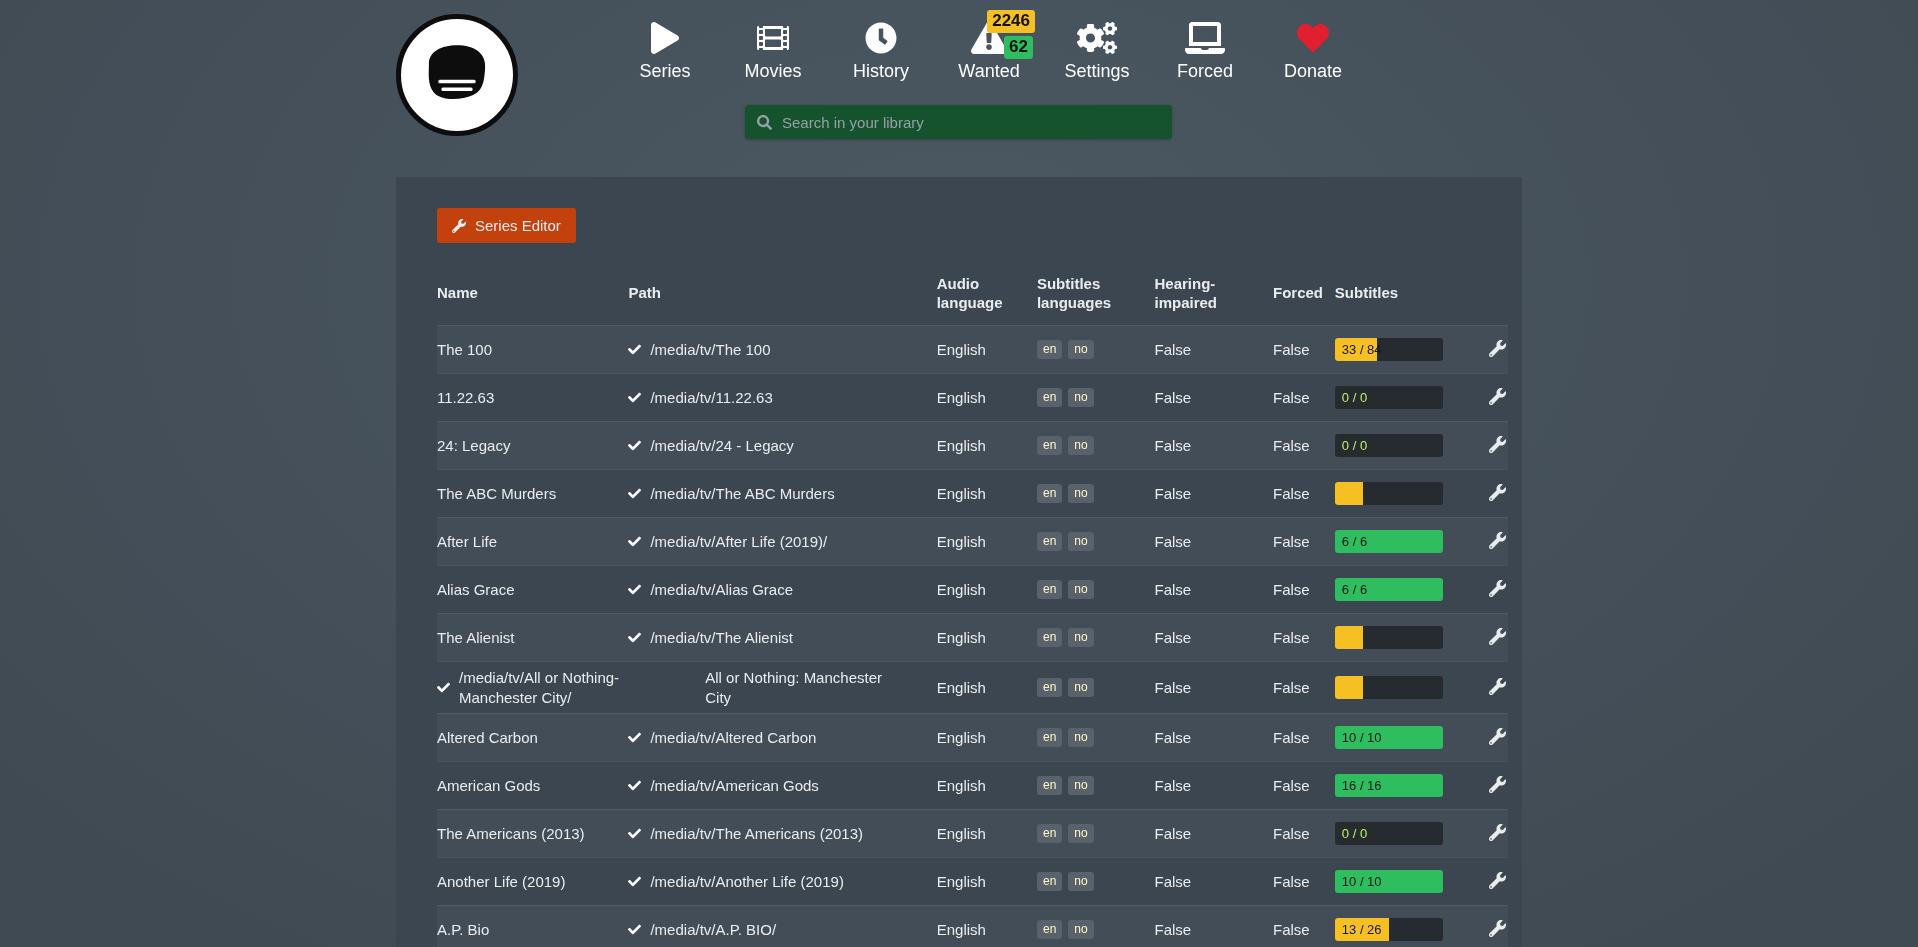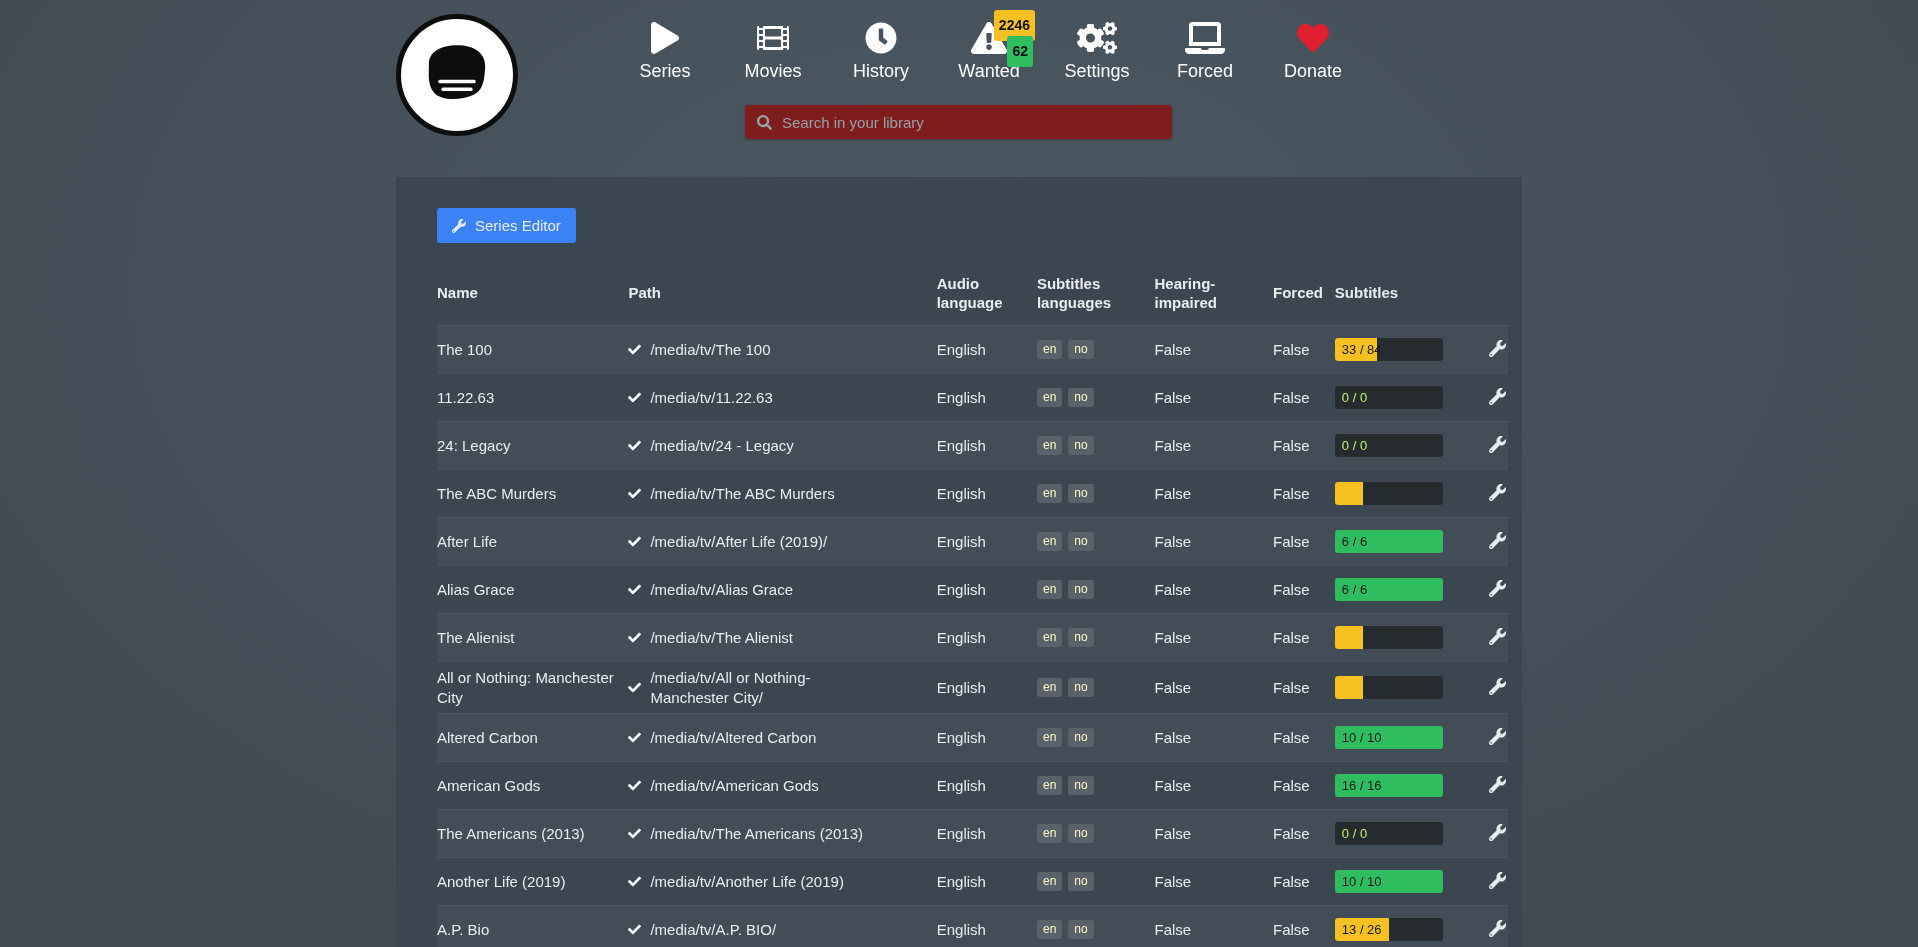--- a/index.html
+++ b/index.html
@@ -22,50 +22,50 @@
   }
 
   .nav { position: absolute; left: 215px; top: 22px; display: flex; }
   .nav-item {
     width: 108px; display: flex; flex-direction: column; align-items: center;
     cursor: pointer; position: relative; color: #fff;
   }
   .nav-icon { height: 32px; fill: #ffffff; }
   .nav-label { font-size: 18px; margin-top: 7px; }
   .nav-badge {
-    position: absolute; font-size: 14px; font-weight: bold; color: #111;
-    padding: 8px 5px; border-radius: 3px; line-height: 1.1;
+    position: absolute; font-size: 17px; font-weight: bold; color: #111;
+    padding: 2px 5px; border-radius: 3px; line-height: 1.1;
   }
   .nav-badge.top { top: -12px; right: 8px; background: var(--accent-yellow, #f6c023); }
   .nav-badge.bottom { top: 14px; right: 10px; background: var(--accent-green, #2fbe5f); }
   .heart-fill { fill: var(--accent-red, #e01f2f); }
 
   .searchbar {
     position: absolute; left: 349px; top: 105px;
-    width: 427px; height: 34px; background: #7f1d1d; border-radius: 4px;
+    width: 427px; height: 34px; background: #14532d; border-radius: 4px;
     display: flex; align-items: center; padding: 0 12px;
     box-shadow: 0 1px 3px rgba(0,0,0,0.25);
   }
   .search-icon { height: 15px; fill: #97a0a7; flex: 0 0 auto; }
   .searchbar input {
     background: transparent; border: none; outline: none;
     color: #dce1e5; font-size: 15px; margin-left: 10px; width: 100%;
     font-family: inherit;
   }
   .searchbar input::placeholder { color: #97a0a7; }
 
   
   .panel {
     width: 1126px; margin: 0 auto; background: #3c4651;
     min-height: 770px; padding: 31px 14px 20px 41px;
   }
 
   .series-editor-btn {
     display: inline-flex; align-items: center; gap: 9px;
-    background: #3b82f6; border: none; border-radius: 3px;
+    background: #c2410c; border: none; border-radius: 3px;
     color: #e9edf0; font-size: 15px; padding: 9px 15px;
     cursor: pointer; font-family: inherit;
     margin-bottom: 22px;
   }
   .btn-wrench { height: 14px; fill: #e9edf0; }
 
   
   .tbl { width: 100%; }
   .tr { display: flex; align-items: center; min-height: 48px; padding: 6px 0; }
   .tr.head { min-height: 60px; font-weight: bold; padding-bottom: 10px; }
@@ -410,27 +410,27 @@
     <div class="c c-act">
       <button class="row-wrench-btn">
         <svg class="row-wrench" viewBox="0 0 512 512">
                 <path d="M507.73 109.1c-2.24-9.03-13.54-12.09-20.12-5.51l-74.36 74.36-67.88-11.31-11.31-67.88 74.36-74.36c6.62-6.62 3.43-17.9-5.66-20.16-47.38-11.74-99.55.91-136.58 37.93-39.64 39.64-50.55 97.1-34.05 147.2L18.74 402.76c-24.99 24.99-24.99 65.51 0 90.5 24.99 24.99 65.51 24.99 90.5 0l213.21-213.21c50.12 16.71 107.47 5.68 147.37-34.22 37.07-37.07 49.7-89.32 37.91-136.73zM64 472c-13.25 0-24-10.75-24-24 0-13.26 10.75-24 24-24s24 10.74 24 24c0 13.25-10.75 24-24 24z"></path>
               </svg>
       </button>
     </div>
   </div>
 
   <div class="tr">
+    <div class="c c-path">
+      <svg class="check-icon" viewBox="0 0 512 512">
+              <path d="M173.898 439.404l-166.4-166.4c-9.997-9.997-9.997-26.206 0-36.204l36.203-36.204c9.997-9.998 26.207-9.998 36.204 0L192 312.69 432.095 72.596c9.997-9.997 26.207-9.997 36.204 0l36.203 36.204c9.997 9.997 9.997 26.206 0 36.204l-294.4 294.401c-9.998 9.997-26.207 9.997-36.204-.001z"></path>
+            </svg>
+      <span>/media/tv/All or Nothing- Manchester City/</span>
+    </div>
     <div class="c c-name">All or Nothing: Manchester City</div>
-    <div class="c c-path">
-      <svg class="check-icon" viewBox="0 0 512 512">
-              <path d="M173.898 439.404l-166.4-166.4c-9.997-9.997-9.997-26.206 0-36.204l36.203-36.204c9.997-9.998 26.207-9.998 36.204 0L192 312.69 432.095 72.596c9.997-9.997 26.207-9.997 36.204 0l36.203 36.204c9.997 9.997 9.997 26.206 0 36.204l-294.4 294.401c-9.998 9.997-26.207 9.997-36.204-.001z"></path>
-            </svg>
-      <span>/media/tv/All or Nothing- Manchester City/</span>
-    </div>
     <div class="c c-audio">English</div>
     <div class="c c-slang">
             <span class="lang-chip">en</span>
             <span class="lang-chip">no</span>
           </div>
     <div class="c c-hear">False</div>
     <div class="c c-force">False</div>
     <div class="c c-subs">
       <div class="progress">
         <div class="progress-fill warning" style="width: 26%;"></div>

